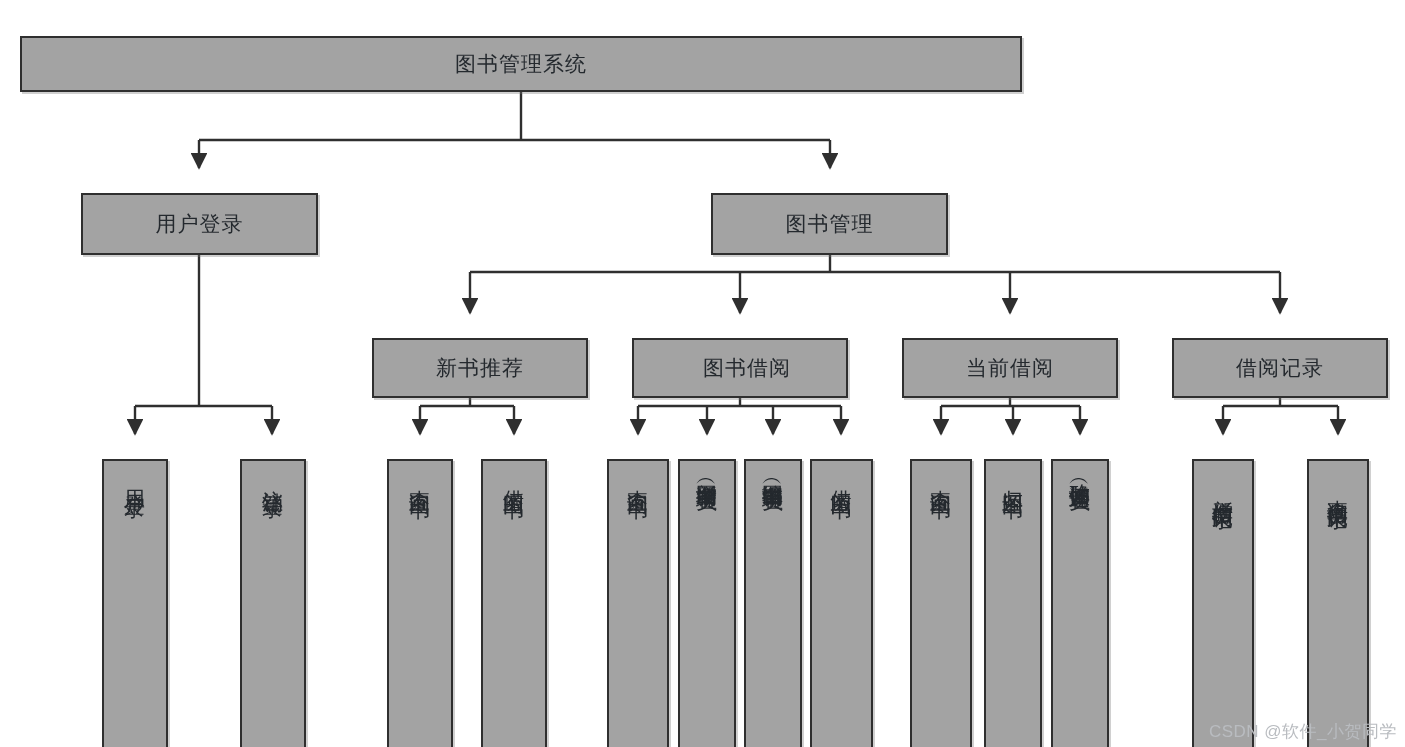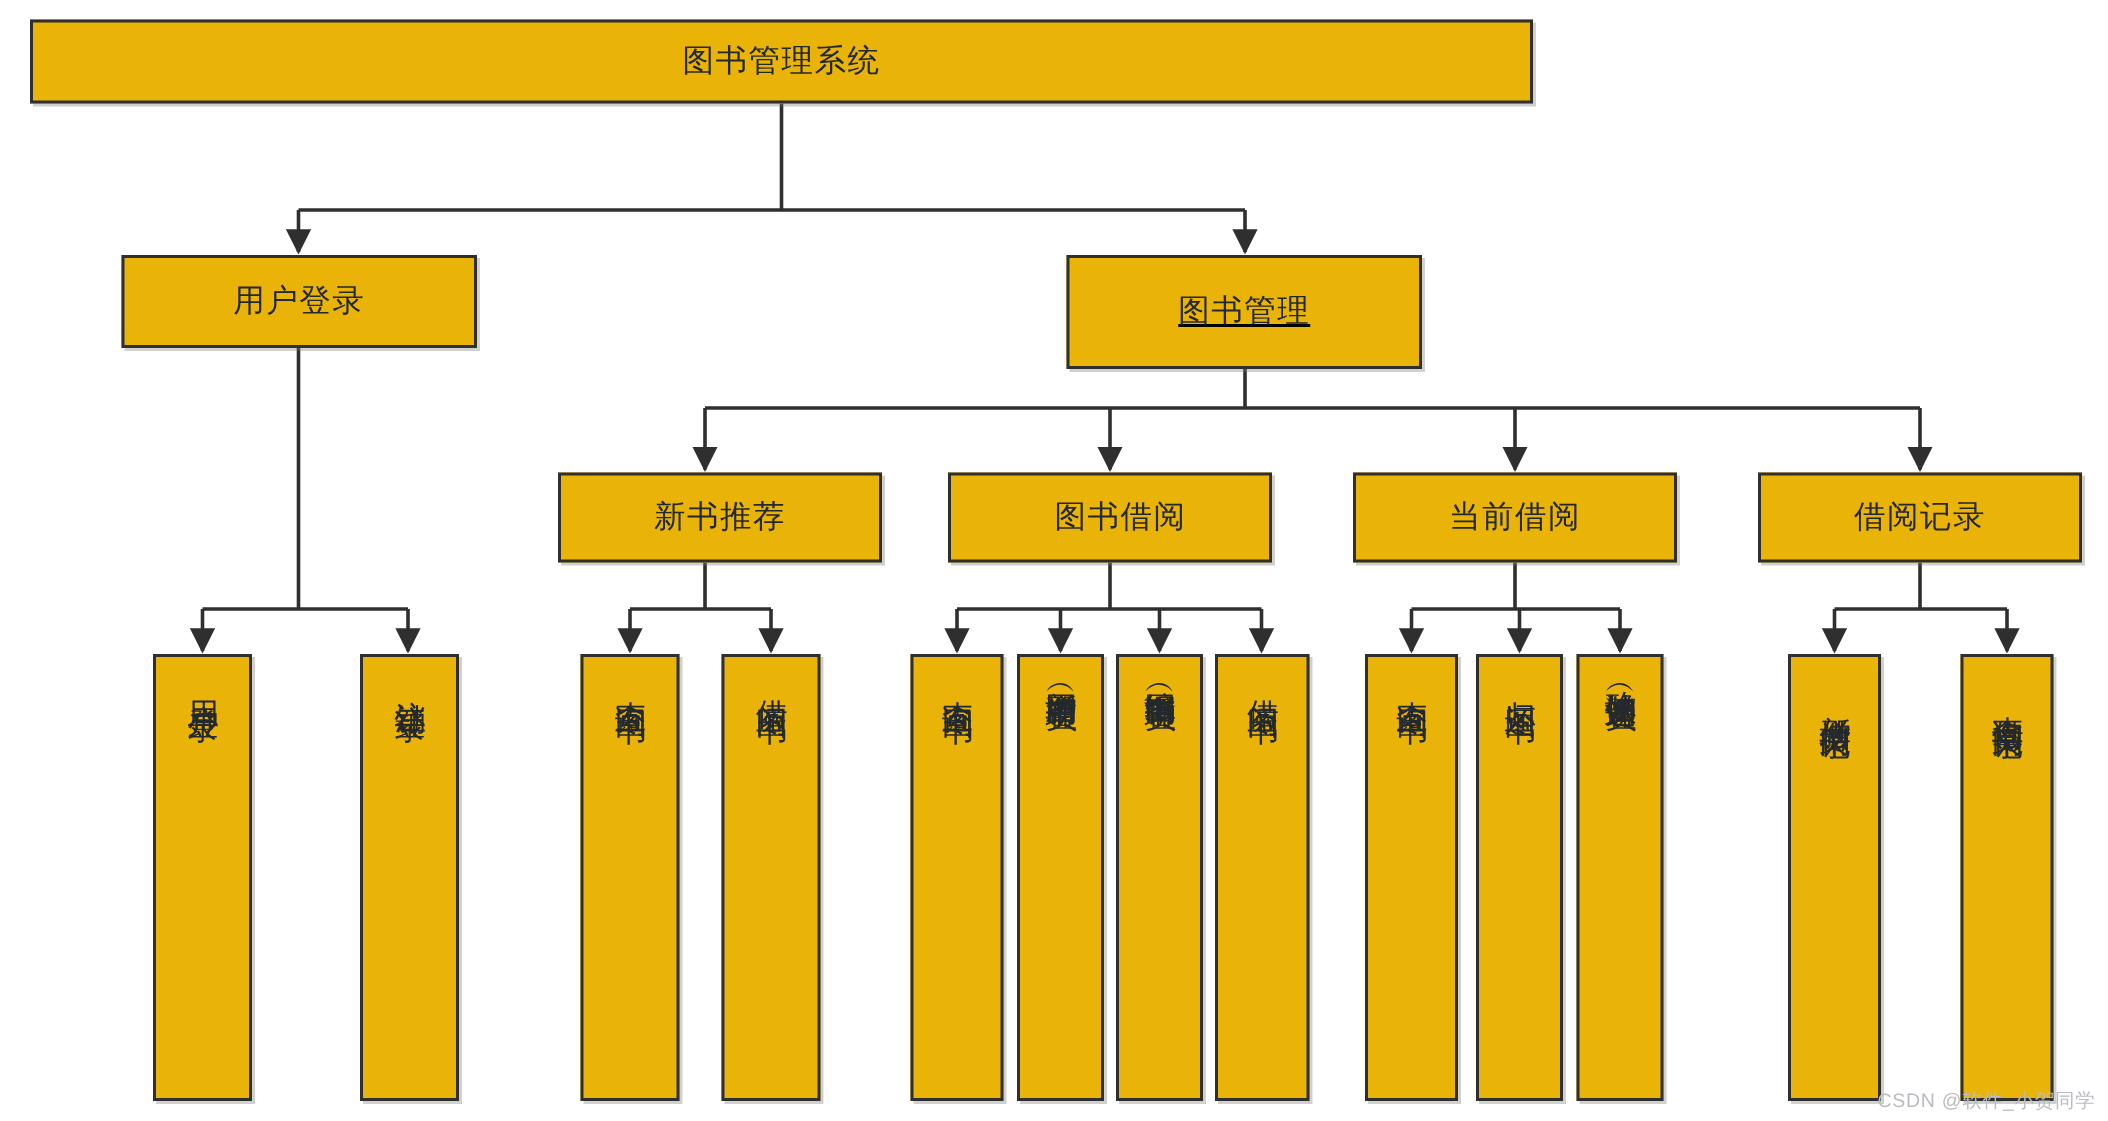--- a/index.html
+++ b/index.html
@@ -19,25 +19,26 @@
     position: absolute;
     left: 0; top: 0;
     width: 1405px;
     height: 747px;
     pointer-events: none;
   }
   .node {
     position: absolute;
     box-sizing: border-box;
     border: 2px solid #2f2f2f;
-    background: #eab308;
+    background: #a3a3a3;
     display: flex;
     align-items: center;
     justify-content: center;
     box-shadow: 2px 2px 0 rgba(120,120,120,0.35);
+    margin-top: 23px;
   }
   .node .label {
     color: #24292e;
     font-size: 21px;
     line-height: 1.18;
     letter-spacing: 1px;
     white-space: nowrap;
     text-align: center;
   }
   .node.leaf {
@@ -50,21 +51,21 @@
     text-orientation: upright;
     font-size: 21px;
     letter-spacing: 3px;
     line-height: 1.1;
     white-space: nowrap;
   }
   #watermark {
     position: absolute;
     right: 8px;
     bottom: 4px;
-    font-size: 13px;
+    font-size: 17px;
     color: #b9bcc0;
     letter-spacing: 0.5px;
     white-space: nowrap;
     font-family: "Liberation Sans", "DejaVu Sans", sans-serif;
     text-align: right;
   }
 </style>
 </head>
 <body>
 
@@ -120,21 +121,21 @@
     </g>
   </svg>
 
   <div class="node" style="left:20px; top:13px; width:1002px; height:56px;">
     <span class="label">图书管理系统</span>
   </div>
 
   <div class="node" style="left:81px; top:170px; width:237px; height:62px;">
     <span class="label">用户登录</span>
   </div>
-  <div class="node" style="left:711px; top:170px; width:237px; height:76px;text-decoration:underline;">
+  <div class="node" style="left:711px; top:170px; width:237px; height:62px;">
     <span class="label">图书管理</span>
   </div>
 
   <div class="node" style="left:372px; top:315px; width:216px; height:60px;">
     <span class="label">新书推荐</span>
   </div>
   <div class="node" style="left:632px; top:315px; width:216px; height:60px;padding-left:14px;">
     <span class="label">图书借阅</span>
   </div>
   <div class="node" style="left:1172px; top:315px; width:216px; height:60px;">

